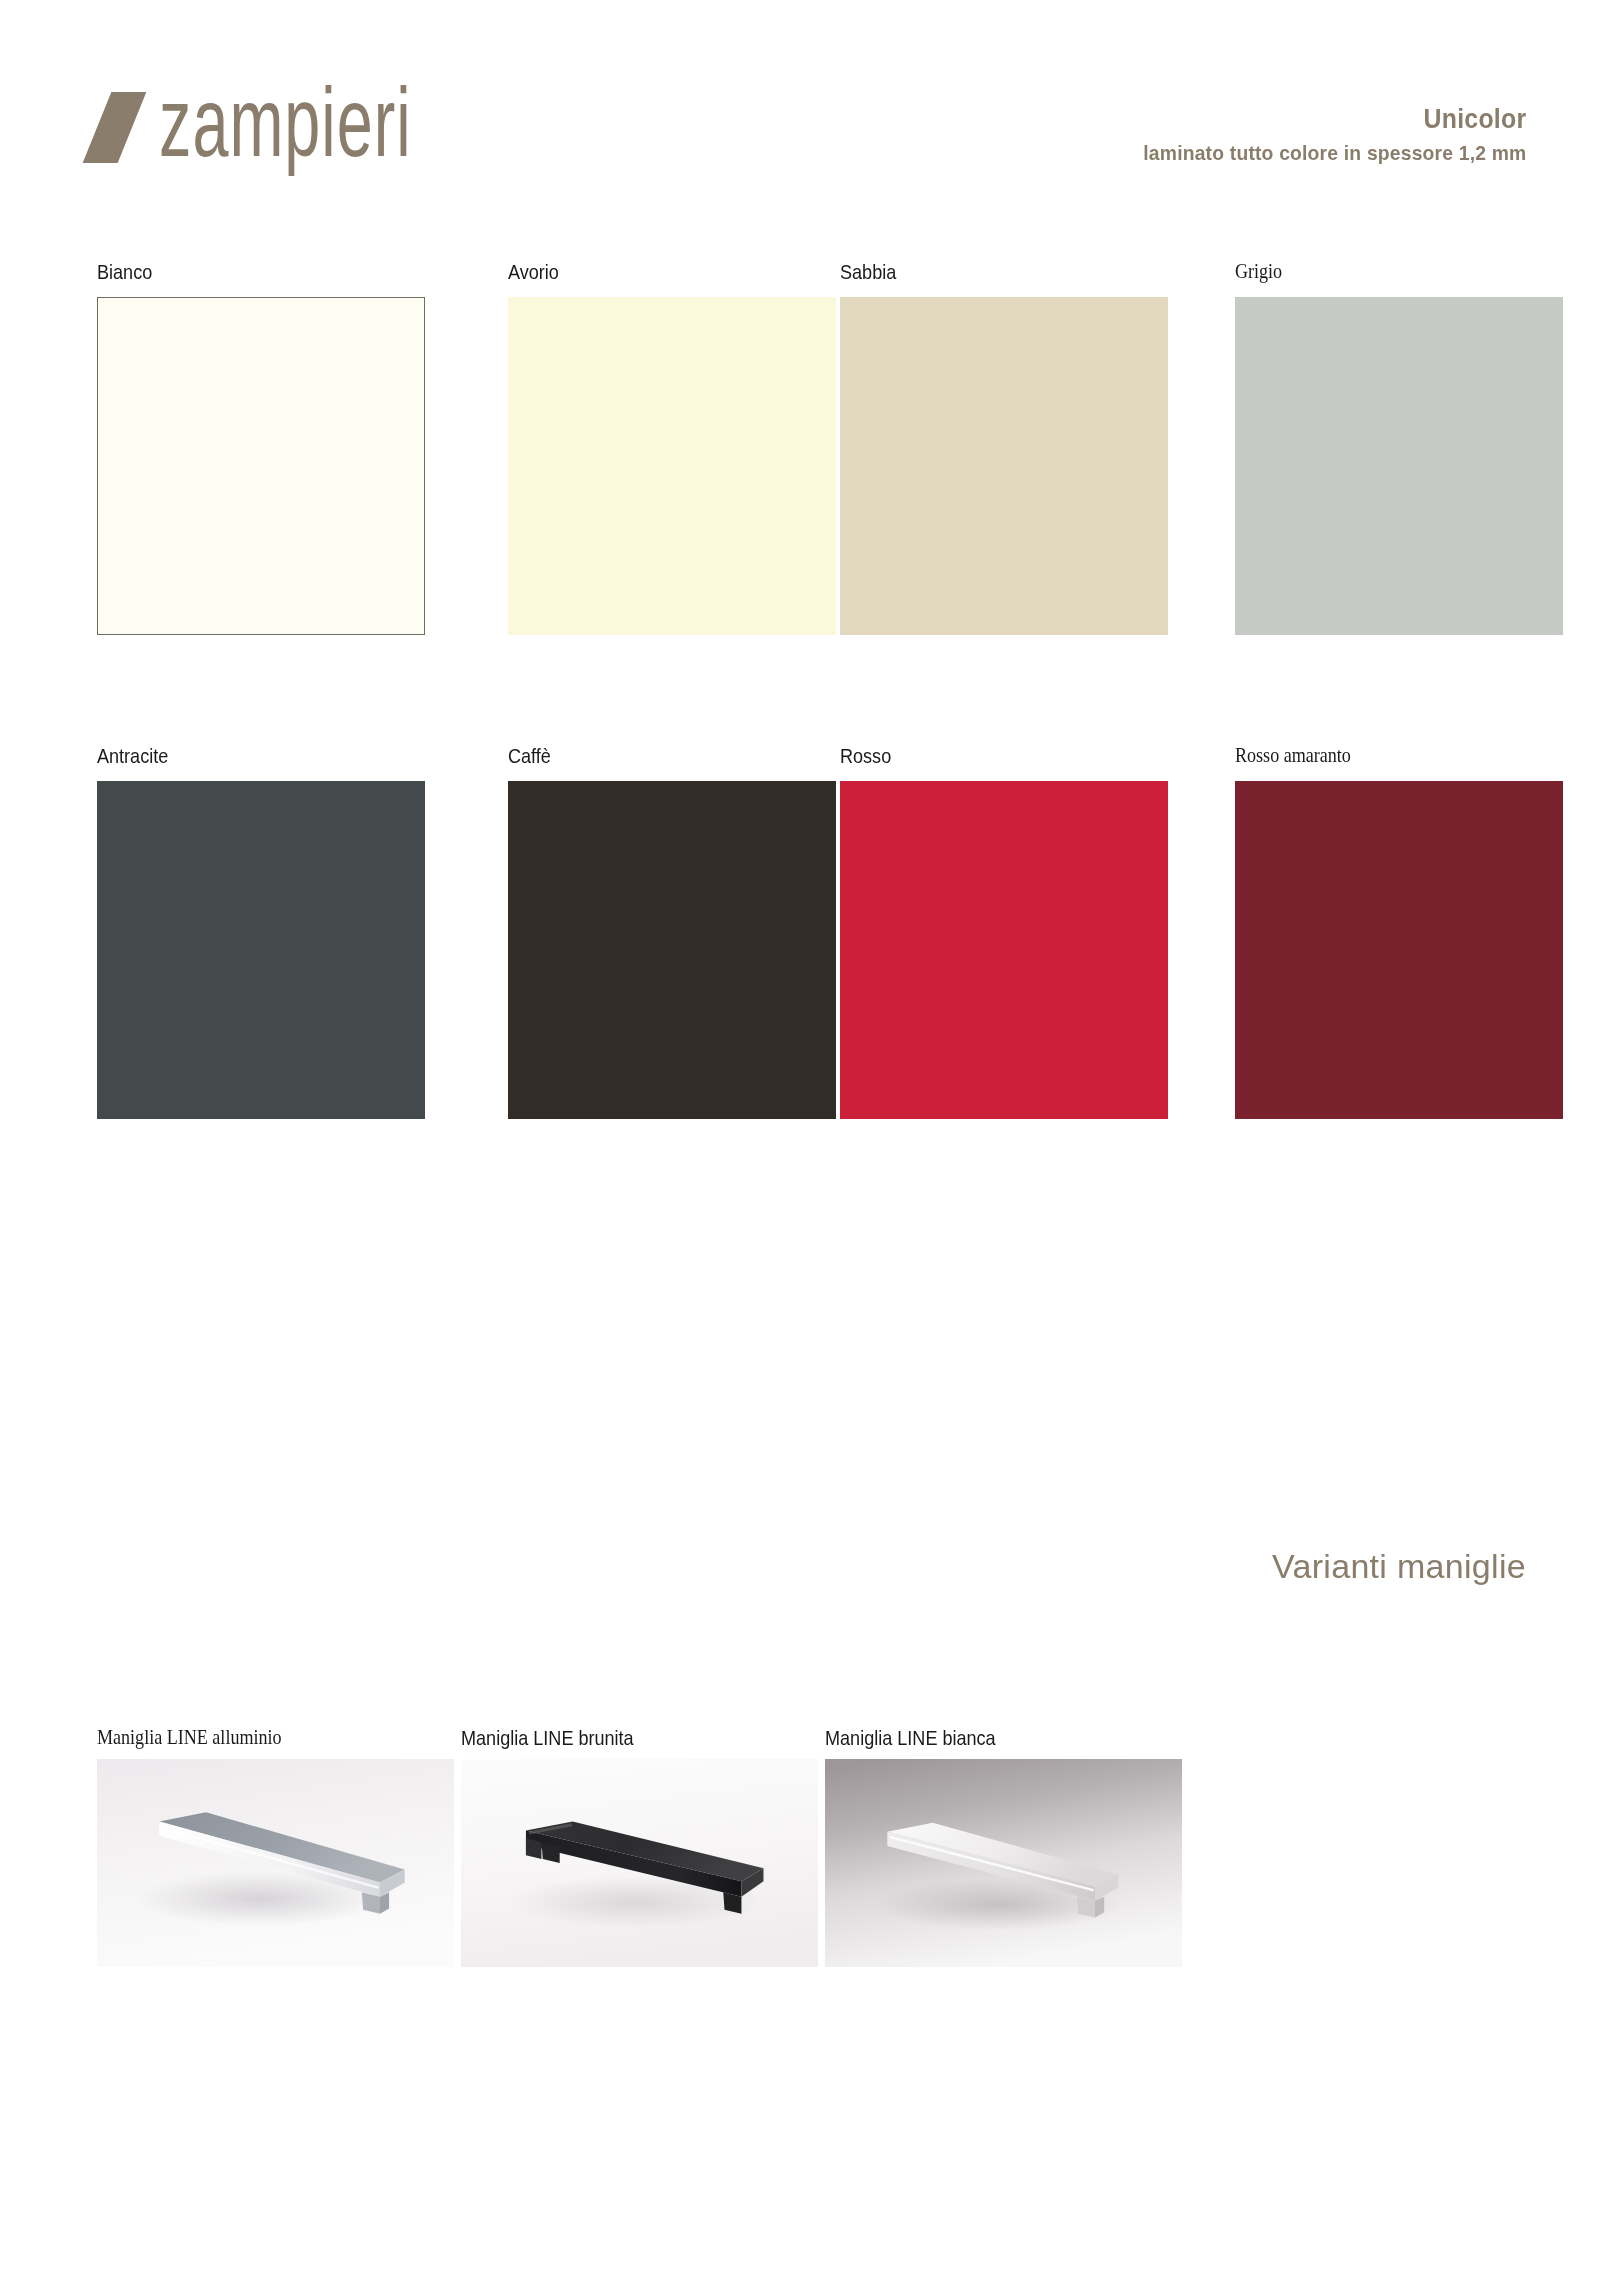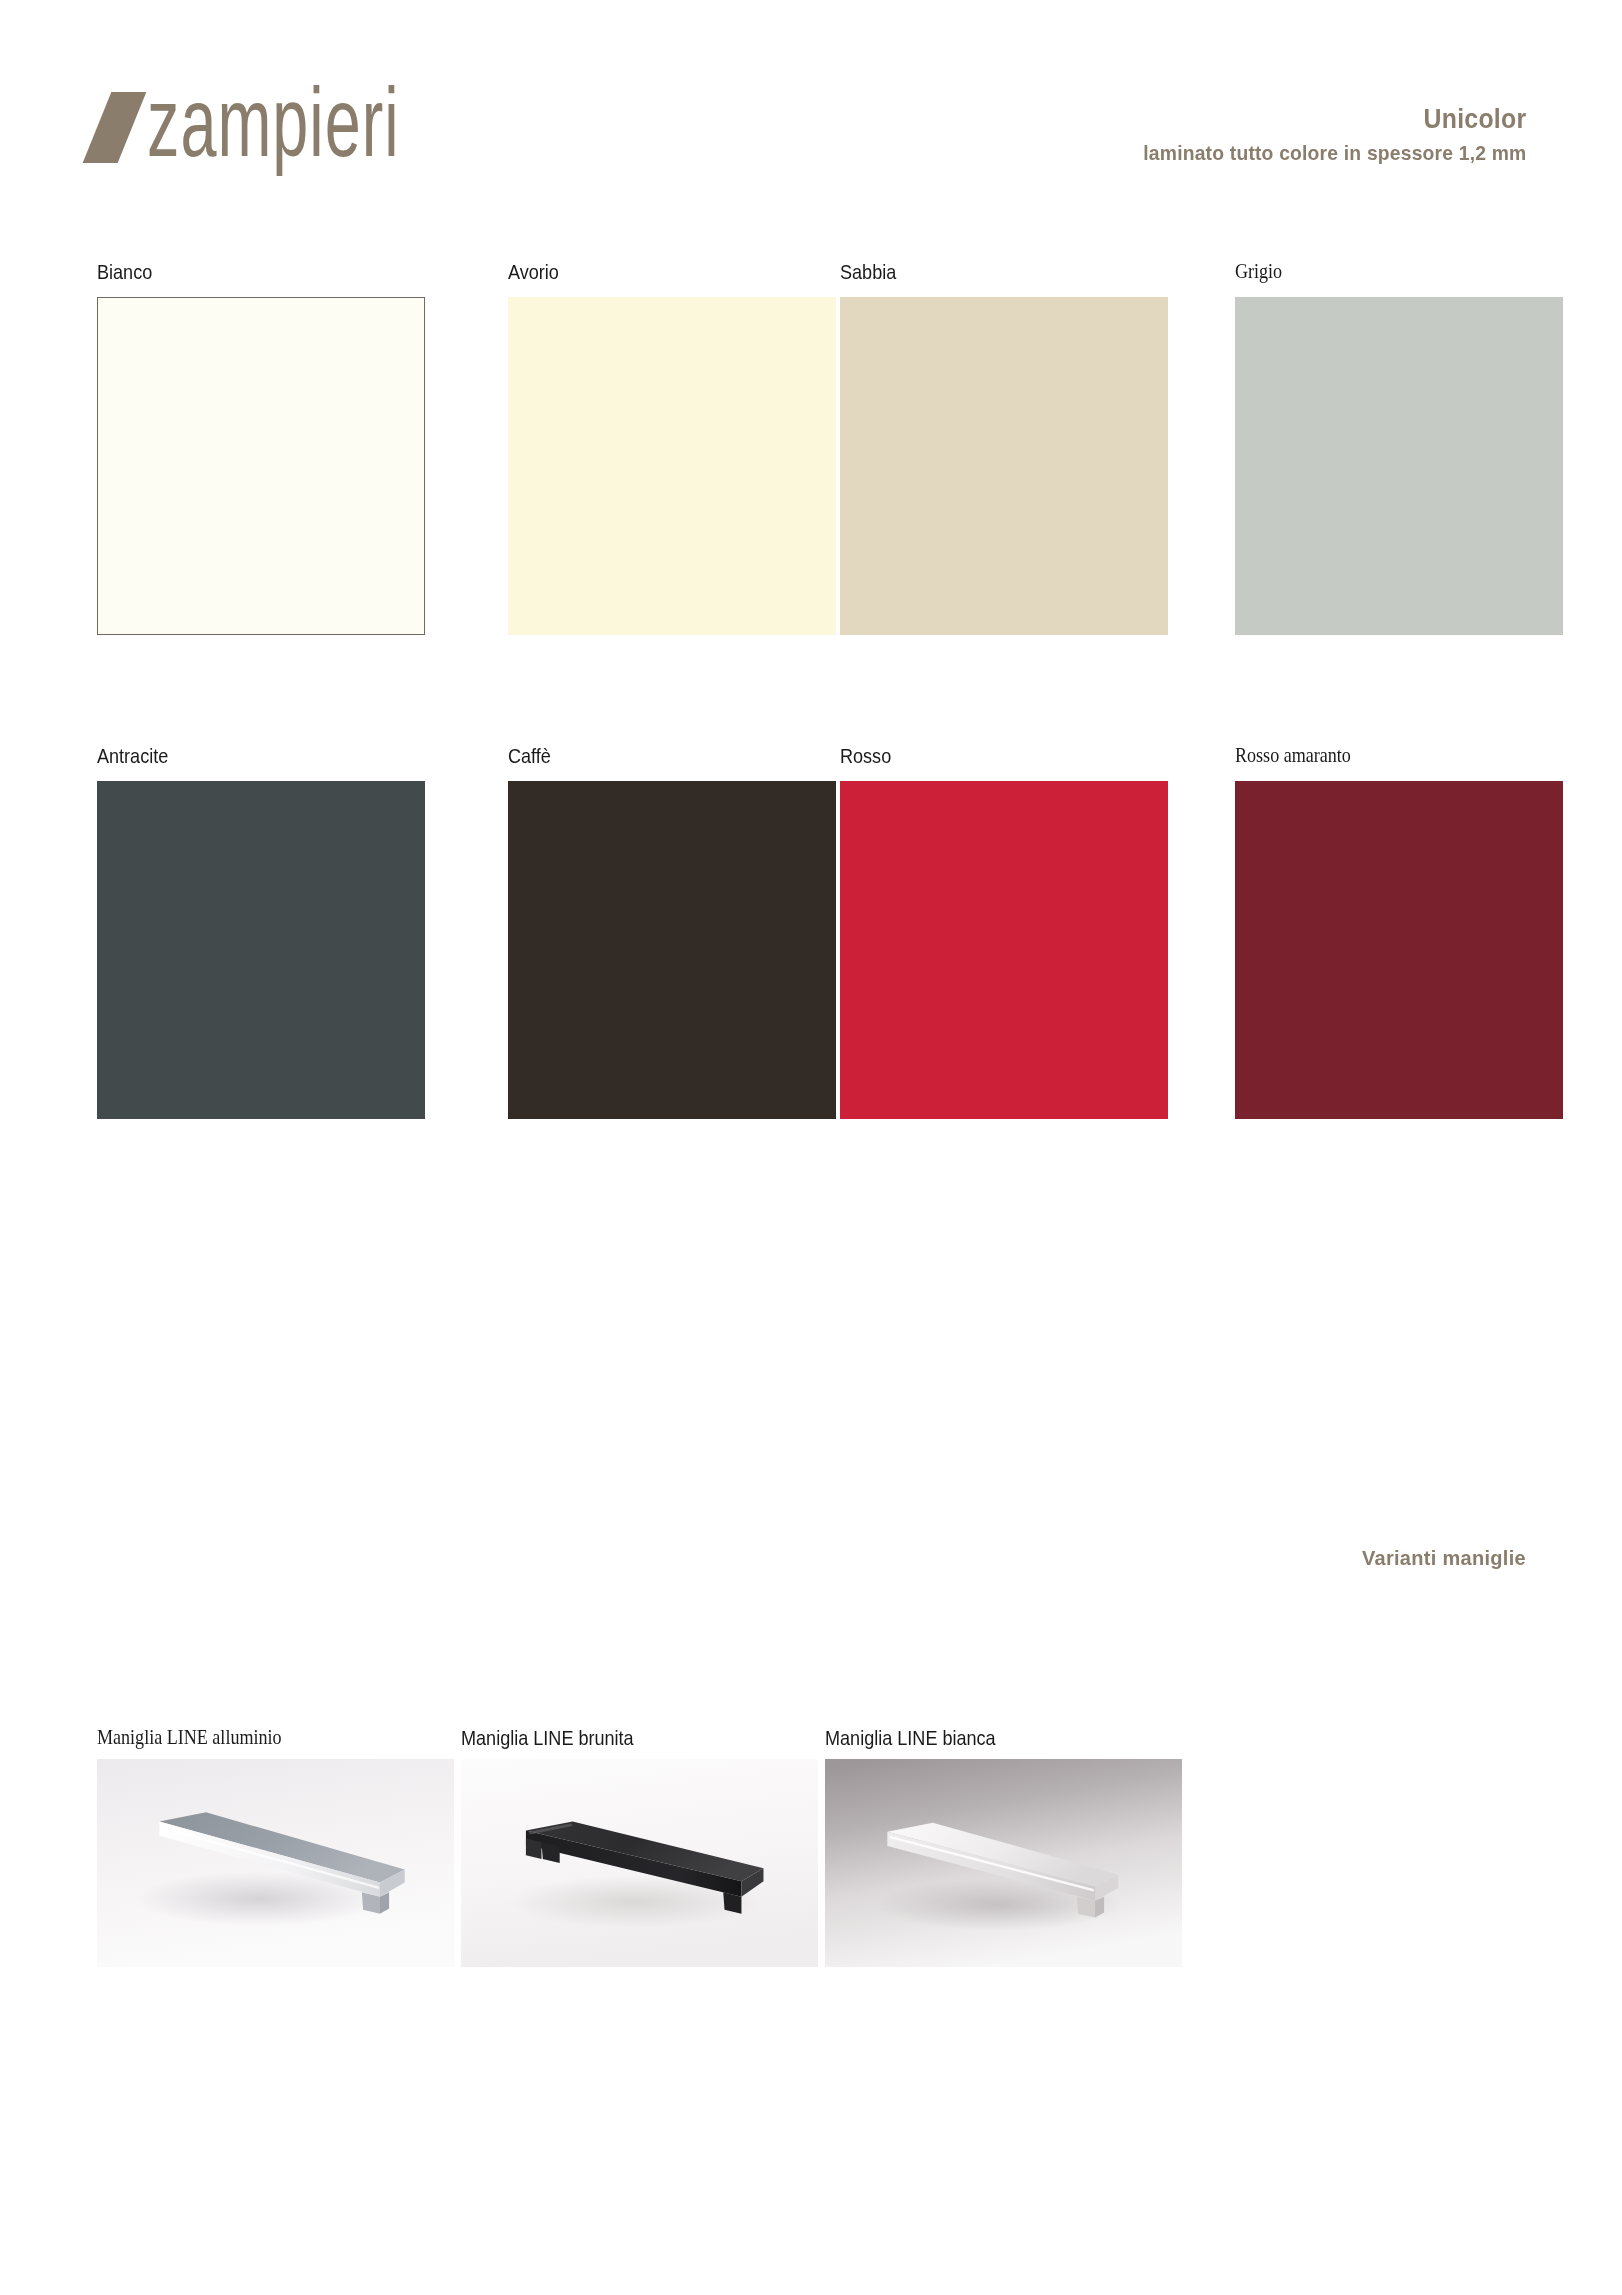--- a/index.html
+++ b/index.html
@@ -22,21 +22,21 @@
     top: 0;
     width: 1623px;
     height: 195px;
   }
   .brand {
     position: absolute;
     left: 97px;
     top: 78px;
     display: flex;
     align-items: flex-start;
-    gap: 15px;
+    gap: 27px;
   }
   .brand-slash {
     width: 35px;
     height: 71px;
     background: #8a7d6b;
     transform: skewX(-22deg);
     margin-top: 14.3px;
   }
   .brand-word {
     font-family: "Liberation Sans", sans-serif;
@@ -119,22 +119,22 @@
   .swatch-chip.bordered {
     box-sizing: border-box;
     border: 1.3px solid #6f6a62;
   }
 
   
   .varianti-heading {
     position: absolute;
     right: 97px;
     top: 1547px;
-    font-size: 20px;
-    font-weight: bold;
+    font-size: 34px;
+    font-weight: normal;
     color: #8a7d6b;
     letter-spacing: 0.3px;
     white-space: nowrap;
   }
 
   .handles-row {
     position: absolute;
     left: 97px;
     top: 1726px;
     width: 1430px;

